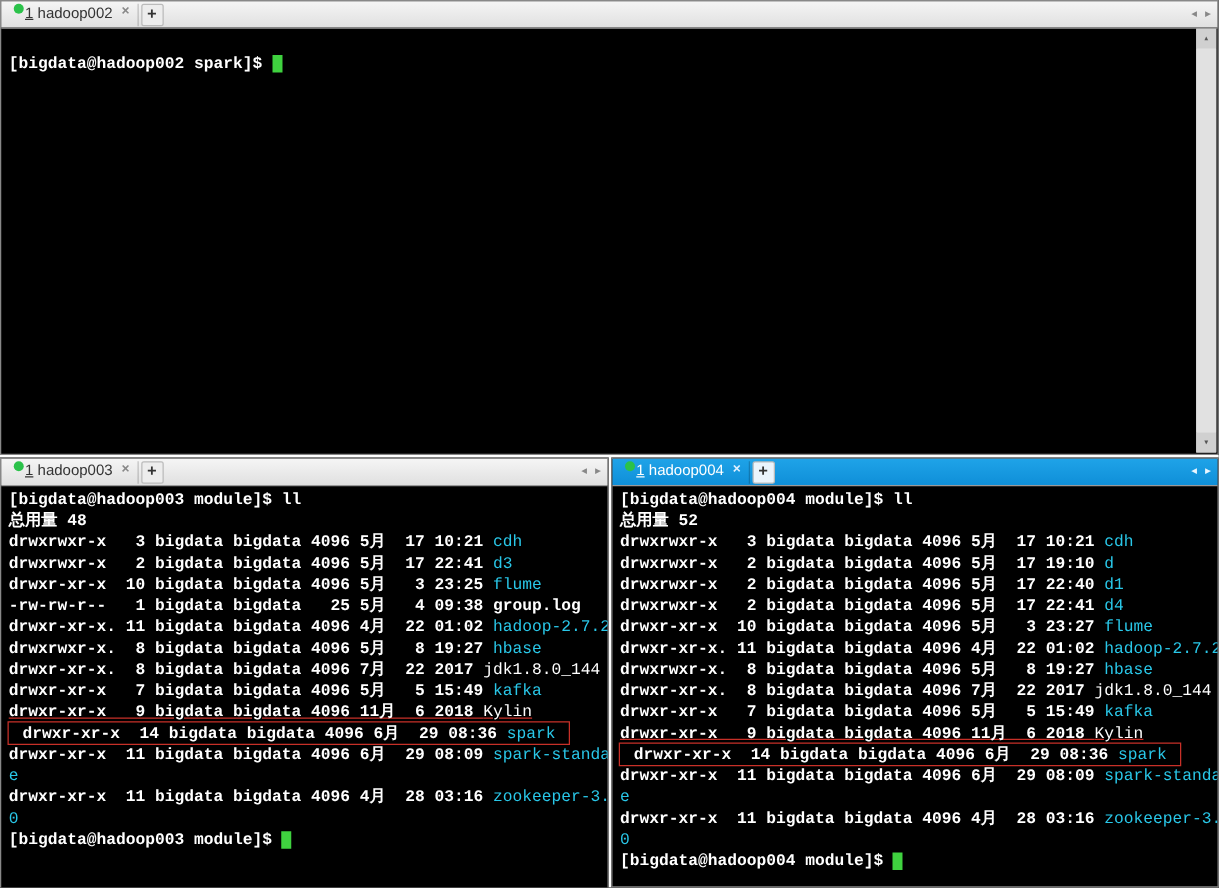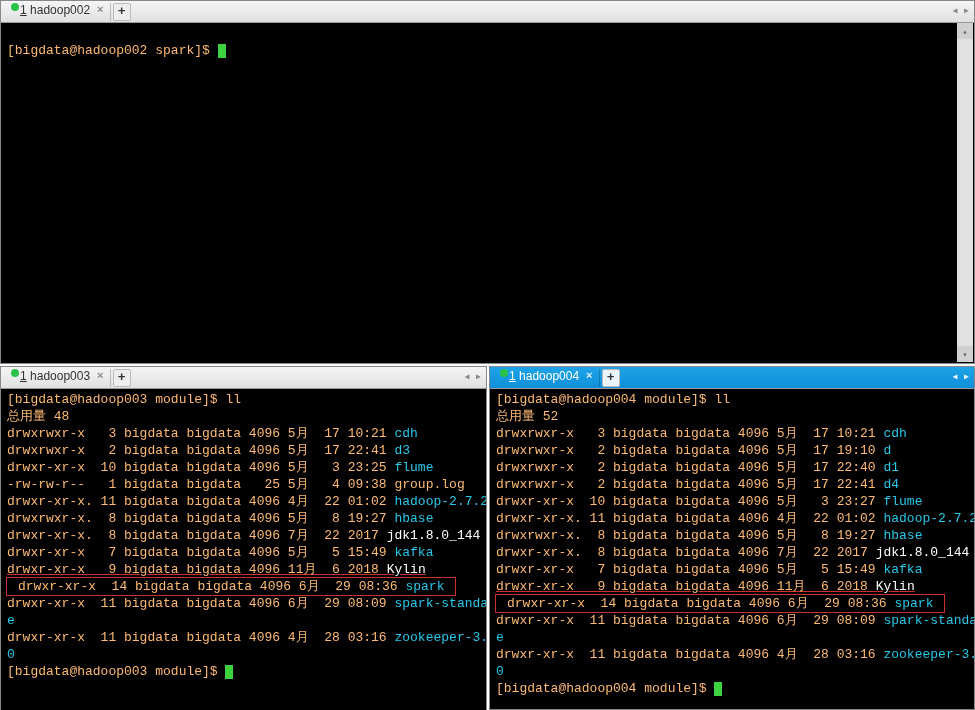--- a/index.html
+++ b/index.html
@@ -76,21 +76,21 @@
   }
   .tabbar.active .arrows { color:#eaf6ff; }
   .arrows span { cursor:default; }
   .term {
     flex:1; overflow:hidden; padding: 2px 6px;
     white-space: pre;
     line-height:17px;
     font-size:13px;
   }
   .line { white-space: pre; }
-  .t-white { color:#fdba74; }
+  .t-white { color:#ffffff;font-weight:bold; }
   .t-cyan { color:#29c7e8;text-align:center; }
   .t-yellow { color:#ffffff; }
   .cursor {
     display:inline-block; width:8px; height:14px;
     background:#3fd23f; vertical-align:middle;
   }
   .redbox {
     border:1px solid #c83028;
     padding:0 11px; margin:-1px -1px;
     display:inline-block;

